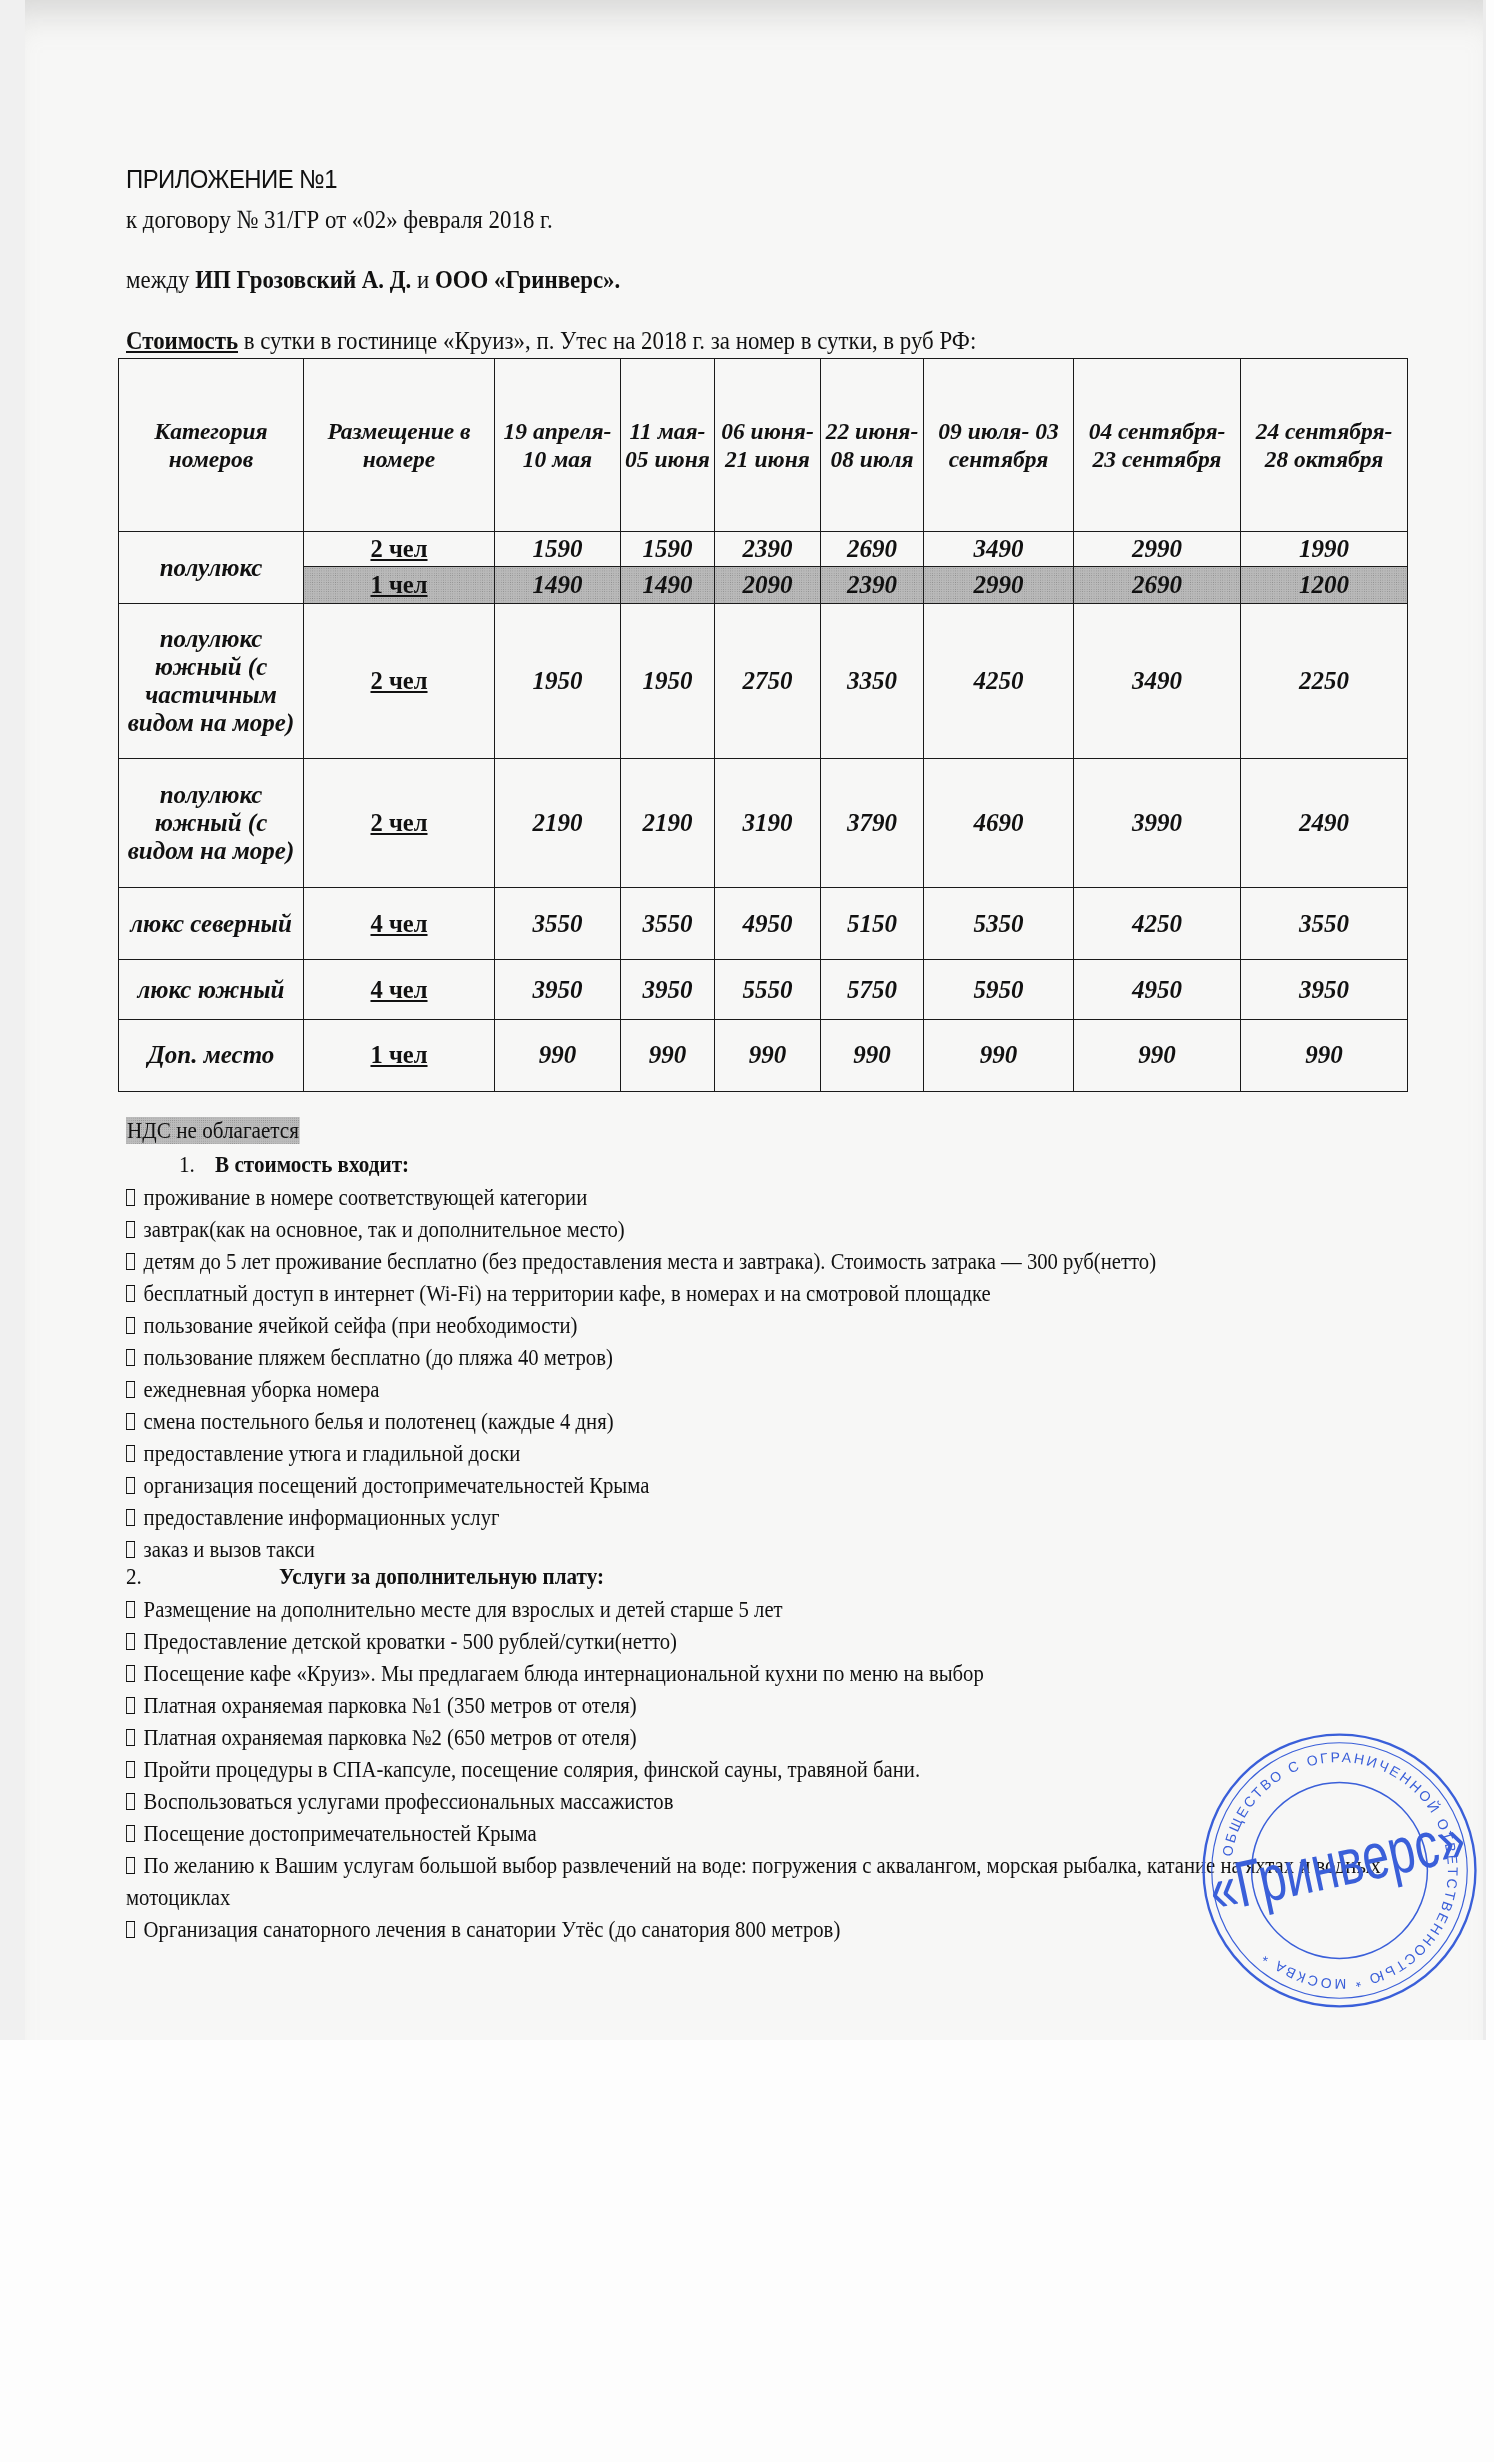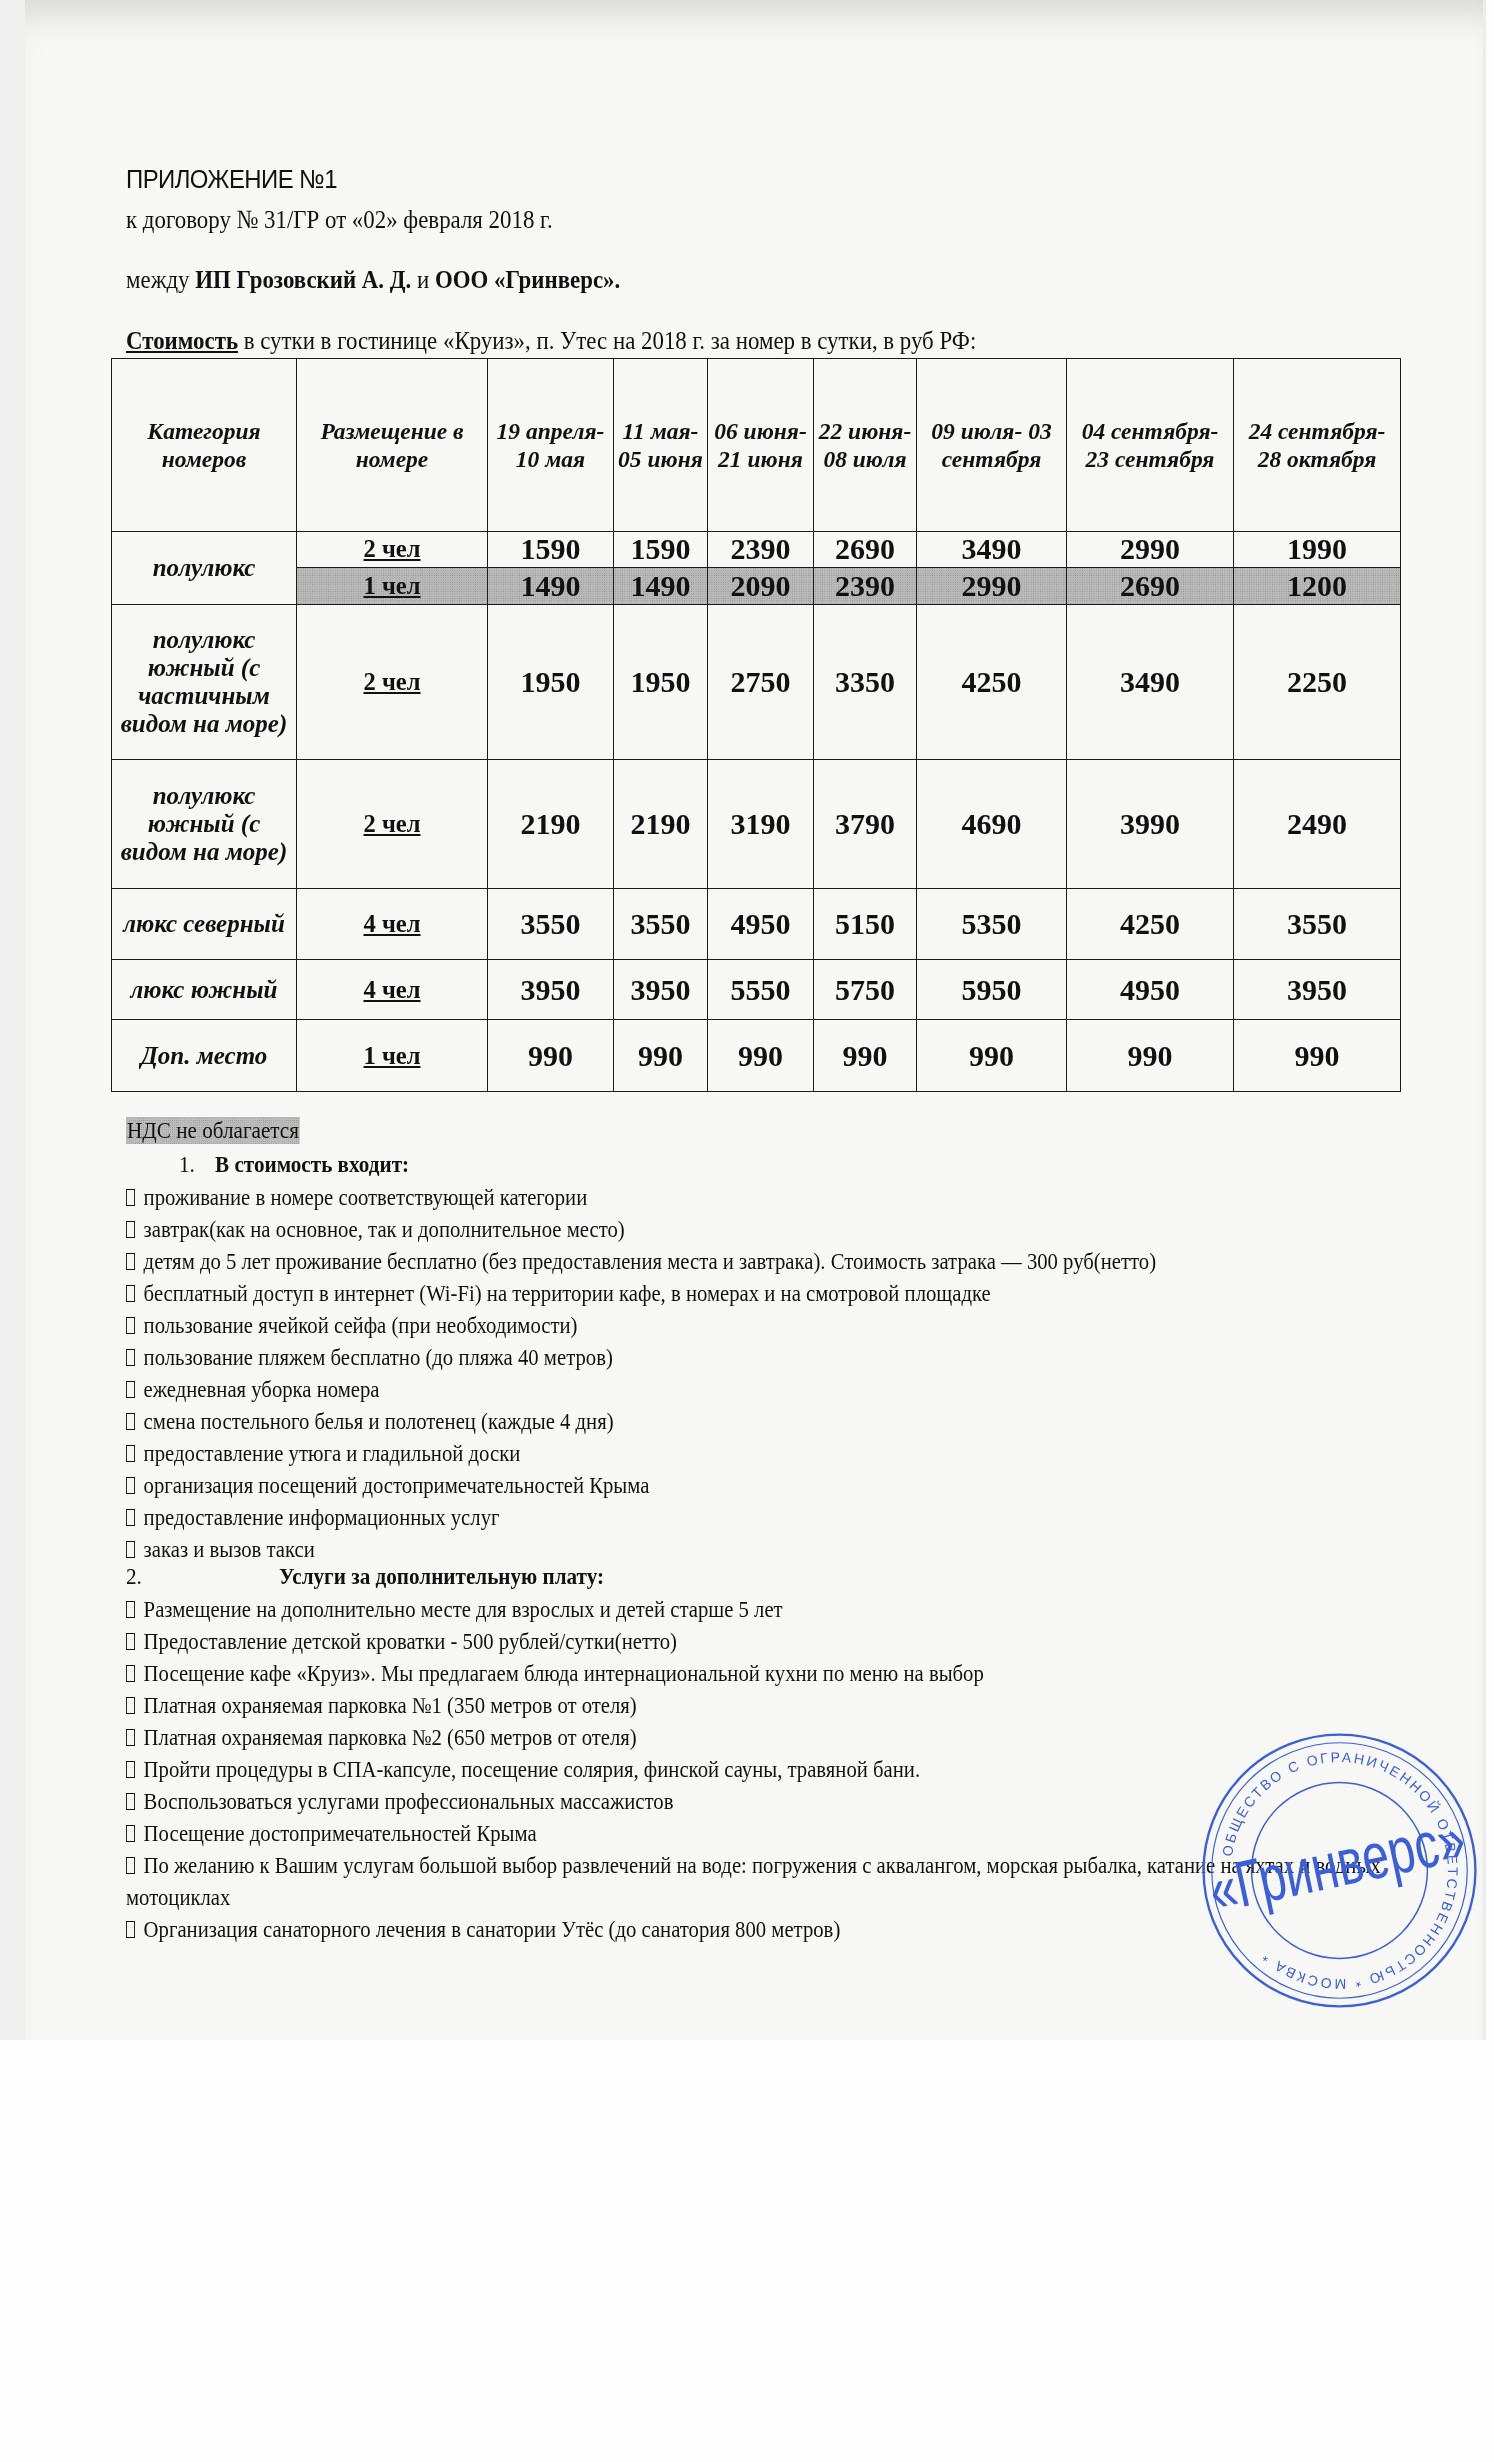--- a/index.html
+++ b/index.html
@@ -16,30 +16,30 @@
   .gutter { position:absolute; left:0; top:0; width:25px; height:2040px; background:#f0f0f0; }
   .text { position:absolute; left:126px; white-space:nowrap; }
   .title { top:164px; font-family:"Liberation Sans", sans-serif; font-size:26px; font-weight:normal; letter-spacing:-0.6px; transform:scaleX(0.92); transform-origin:left; }
   .contract { top:205px; font-size:26px; transform:scaleX(0.88); transform-origin:left; }
   .parties { top:265px; font-size:26px; transform:scaleX(0.88); transform-origin:left; }
   .parties b { font-weight:bold; }
   .cost { top:326px; font-size:26px; transform:scaleX(0.88); transform-origin:left; }
   .cost u { font-weight:bold; }
 
   table.prices {
-    position:absolute; left:111px; top:358px; width:1287px; height:734px;
+    position:absolute; left:118px; top:358px; width:1287px; height:734px;
     border-collapse:collapse; table-layout:fixed;
   }
   table.prices td, table.prices th {
     border:1.8px solid #1a1a1a; text-align:center; vertical-align:middle;
     font-family:"Liberation Serif", serif; font-weight:bold; padding:0 3.5px;
   }
   table.prices th { font-style:italic; font-size:23.5px; line-height:28px; }
   table.prices td.cat { font-style:italic; font-size:25px; line-height:28px; }
-  table.prices td.num { font-size:30px; }
+  table.prices td.num { font-size:25px;font-style:italic; }
   table.prices td.occ { font-size:24.6px;text-decoration:underline; }
   tr.shaded td.sh {
     background-color:#b9b9b9;
     background-image: radial-gradient(#8a8a8a 0.6px, transparent 0.7px);
     background-size:2.3px 2.3px;
   }
   .nds {
     position:absolute; left:126px; top:1117px; font-size:23.5px;
     background-color:#bcbcbc;
     background-image: radial-gradient(#8f8f8f 0.6px, transparent 0.7px);

